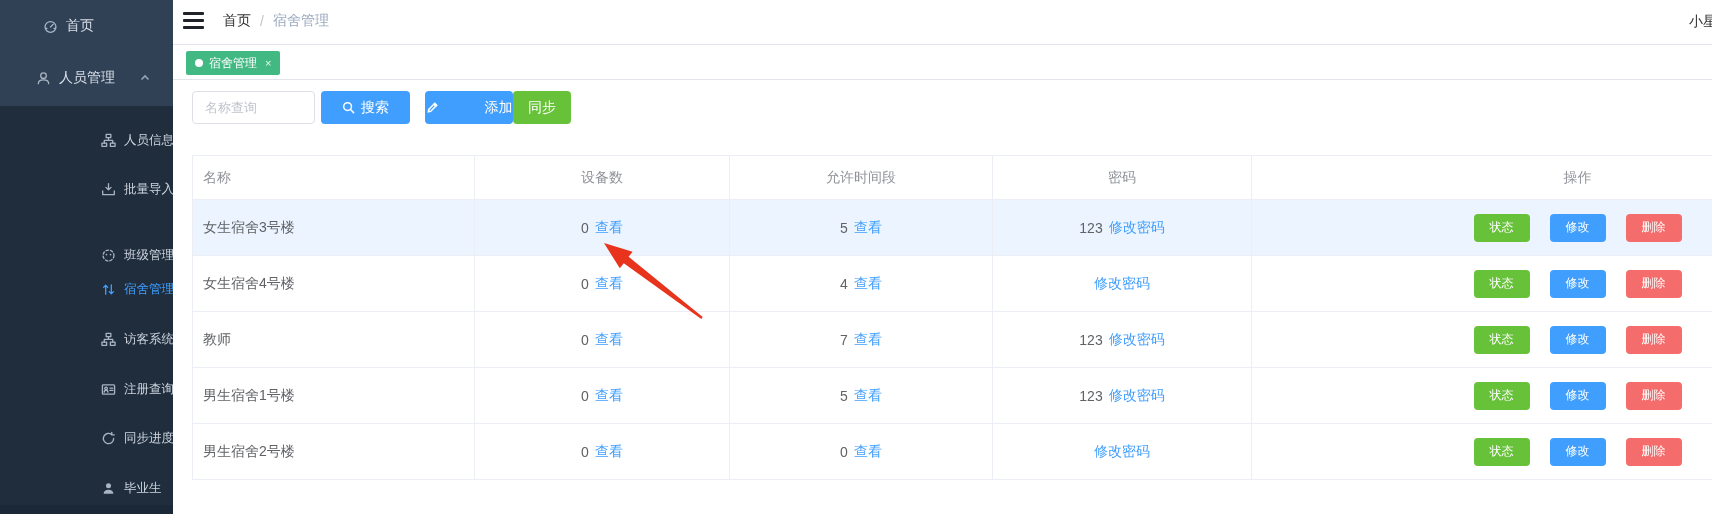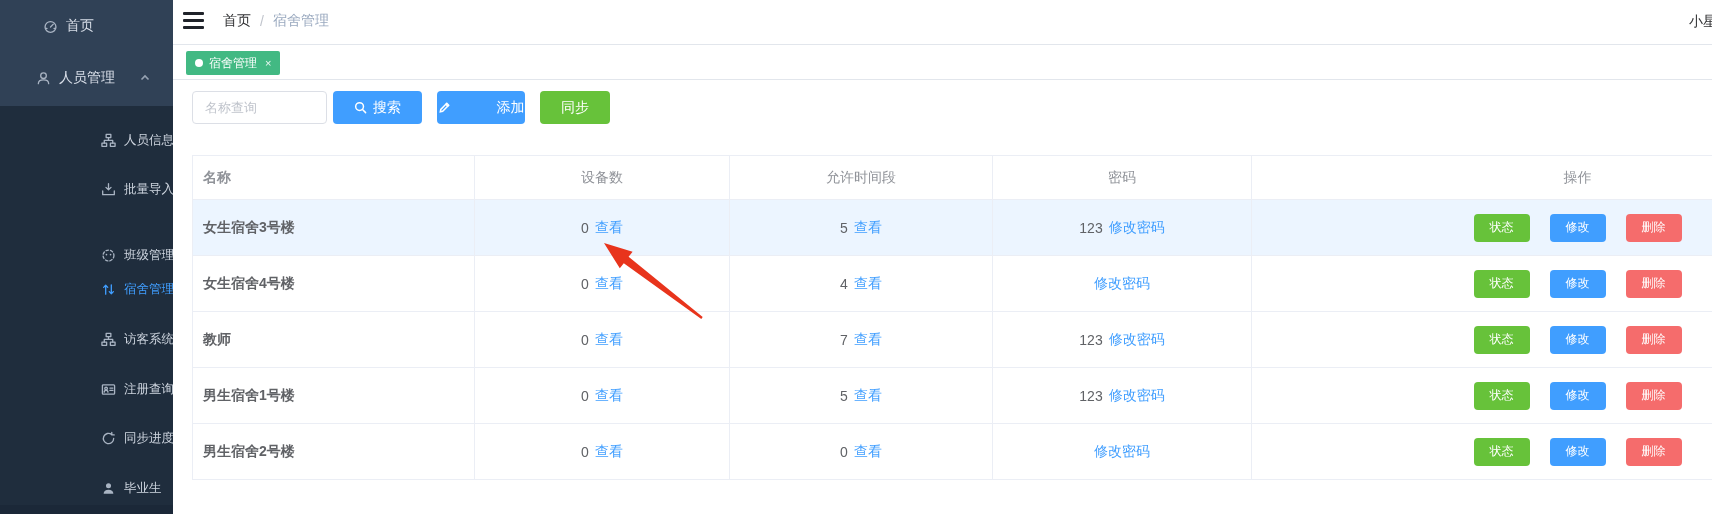--- a/index.html
+++ b/index.html
@@ -36,38 +36,38 @@
   
   .tabbar { position:absolute; left:173px; top:46px; width:1539px; height:34px; background:#fff; border-bottom:1px solid #e2e6ec; }
   .tag-tab { position:absolute; left:13px; top:5px; height:24px; padding:0 9px; background:#42b983; color:#fff;
     font-size:12px; display:inline-flex; align-items:center; gap:6px; border-radius:2px; cursor:pointer; }
   .tag-dot { width:8px; height:8px; border-radius:50%; background:#fff; display:inline-block; }
   .tag-close { font-size:11px; margin-left:2px; opacity:.9; cursor:pointer; }
 
   
   .content { position:absolute; left:173px; top:80px; width:1539px; height:434px; background:#fff; }
   .toolbar { position:absolute; left:19px; top:11px; height:33px; display:flex; align-items:center; }
-  .search-input { width:135px; height:33px; border:1px solid #dcdfe6; border-radius:4px; padding:0 12px;
+  .search-input { width:123px; height:33px; border:1px solid #dcdfe6; border-radius:4px; padding:0 12px;
     font-size:13px; color:#606266; outline:none; font-family:inherit; }
   .search-input::placeholder { color:#c0c4cc; }
   .btn { height:33px; border:none; border-radius:4px; color:#fff; font-size:14px; font-family:inherit;
     display:inline-flex; align-items:center; justify-content:center; gap:6px; cursor:pointer; }
   .btn svg { width:13px; height:13px; stroke:#fff; fill:none; stroke-width:1.6; stroke-linecap:round; }
   .btn-search { width:89px; margin-left:6px;  background:#409eff; }
   .btn-add    { width:88px; margin-left:15px; background:#409eff;gap:46px; }
-  .btn-sync   { width:70px; margin-left:15px; background:#67c23a; }
+  .btn-sync   { width:58px; background:#67c23a; }
 
   
   .table { position:absolute; left:19px; top:75px; width:1710px; border-left:1px solid #ebeef5; border-top:1px solid #ebeef5; font-size:14px; }
   .tr { display:flex; width:1710px; border-bottom:1px solid #ebeef5; background:#fff; }
   .tr.head { height:44px; color:#909399; font-weight:500; }
   .tr.body { height:56px; color:#606266; }
   .tr.hl { background:#ecf5ff; }
   .td { display:flex; align-items:center; justify-content:center; border-right:1px solid #ebeef5; gap:6px; white-space:nowrap; }
-  .td.c0 { width:282px; justify-content:flex-start; padding-left:10px;font-weight:bold; }
+  .td.c0 { width:282px; justify-content:flex-start; padding-left:10px; }
   .td.c1 { width:255px; } .td.c2 { width:263px; } .td.c3 { width:259px; }
   .td.c4 { width:651px; border-right:none; }
   .link { color:#409eff; cursor:pointer; }
   .mini { height:28px; min-width:56px; padding:0 12px; border:none; border-radius:4px; color:#fff;
     font-size:12px; font-family:inherit; cursor:pointer; }
   .mini + .mini { margin-left:14px; }
   .mini.status { background:#67c23a; } .mini.edit { background:#409eff; } .mini.del { background:#f56c6c; }
 
   
   .arrow-overlay { position:absolute; left:0; top:0; width:1712px; height:514px; pointer-events:none; z-index:50; }

